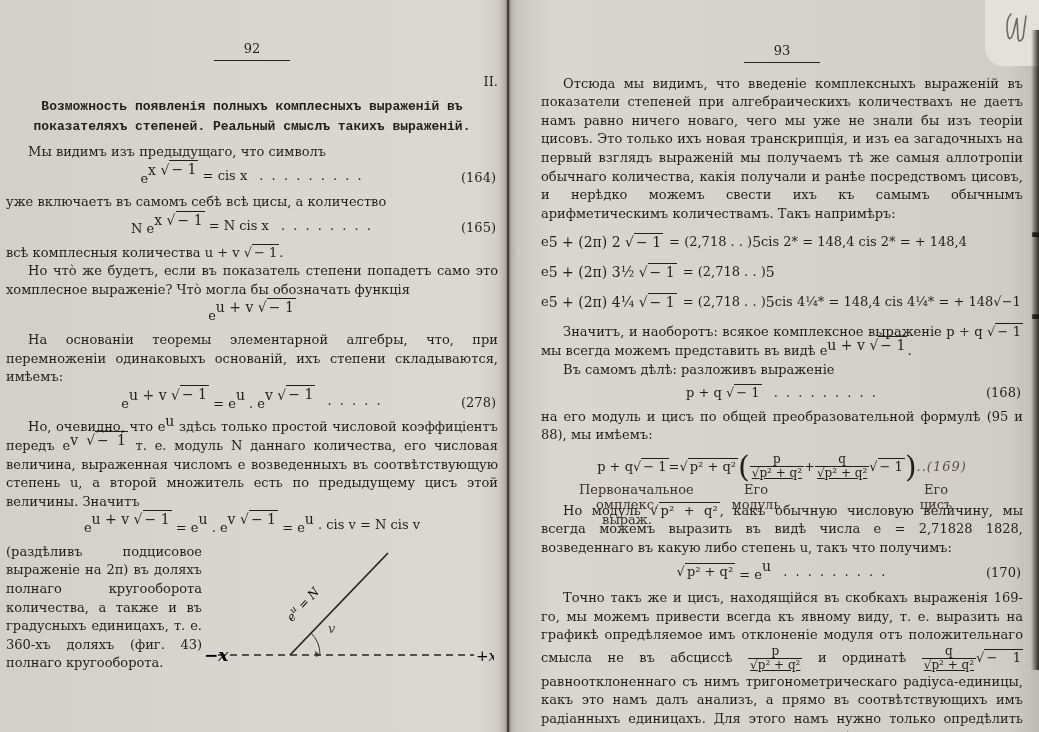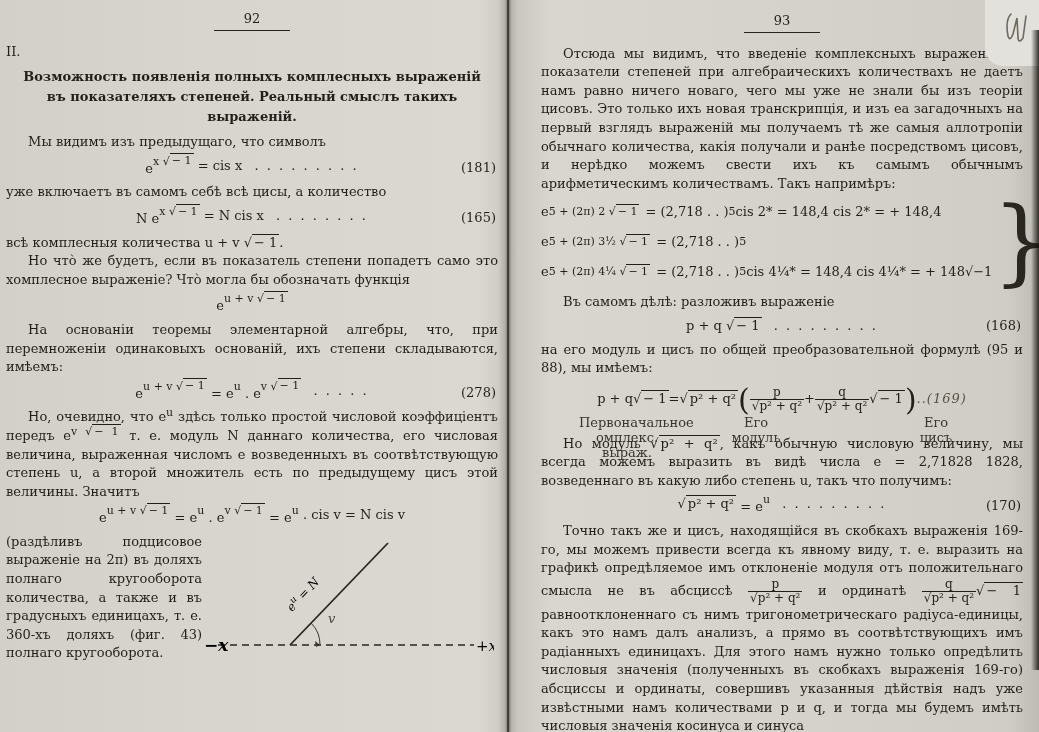--- a/index.html
+++ b/index.html
@@ -10,36 +10,36 @@
         background:linear-gradient(90deg,rgba(0,0,0,0) 0%,rgba(70,62,50,.18) 35%,rgba(35,30,24,.55) 52%,rgba(70,62,50,.12) 68%,rgba(0,0,0,0) 100%);}
   .gutter-line{position:absolute;left:507px;top:0;width:2px;height:732px;background:rgba(40,34,26,.65);}
   .edge-right{position:absolute;right:0;top:30px;width:8px;height:640px;
         background:linear-gradient(270deg,rgba(20,18,14,.85),rgba(20,18,14,0));}
   .corner{position:absolute;right:0;top:0;width:54px;height:66px;background:#e3e1db;border-bottom-left-radius:18px;}
 
   .page{position:absolute;top:0;font-size:13px;line-height:18.6px;text-align:justify;}
   .page-left{left:6px;width:492px;top:10px;}
   .page-right{left:541px;width:482px;top:12px;}
 
-  .pagenum{text-align:center;margin-bottom:12px;text-indent:0;}
+  .pagenum{text-align:center;margin-bottom:12px;text-indent:0;margin-top:30px;}
   .pagenum span{display:inline-block;padding:0 30px 1px;border-bottom:1.6px solid #27231d;}
-  .section{text-align:left;margin:2px 0 6px;text-indent:0;}
-  .heading{font-weight:bold;text-align:center;text-indent:0;margin:0 6px 6px;line-height:20px;}
+  .section{text-align:right;margin:2px 0 6px;text-indent:0;}
+  .heading{font-weight:bold;text-align:center;text-indent:0;margin:0 6px 6px;line-height:20px;font-family:Liberation Mono, monospace;}
   p{margin:0;text-indent:1.7em;}
   p.cont{text-indent:0;}
 
   .eq{position:relative;text-align:center;margin:5px 0;white-space:nowrap;text-indent:0;}
   .eq .num{position:absolute;right:2px;top:50%;transform:translateY(-50%);}
   .eq .dots{letter-spacing:2px;margin-left:8px;}
-  sup{font-size:11px;line-height:0;}
+  sup{font-size:14px;line-height:0;}
   .sq{white-space:nowrap;}
   .sq .bar{border-top:1.1px solid #221f1a;padding:0 2px;}
   .frac{display:inline-flex;flex-direction:column;vertical-align:middle;text-align:center;line-height:1.12;font-size:12px;text-indent:0;}
   .frac .num{border-bottom:1.1px solid #221f1a;padding:0 5px;align-self:stretch;}
-  .frac .den{padding:0 2px;}
+  .frac .den{padding:0 2px;text-decoration:underline;}
 
   
   .f167{display:flex;align-items:center;margin:4px 0 6px;text-indent:0;}
   .f167 .lines{flex:1;}
   .f167 .line{display:flex;align-items:center;height:30px;white-space:nowrap;}
   .f167 .line .rhs{margin-left:6px;}
   .brace{font-size:92px;font-weight:300;transform:scaleY(1.02);line-height:0;color:#2a2620;}
 
   
   .f169{display:flex;align-items:center;justify-content:center;white-space:nowrap;margin:8px 0 1px;text-indent:0;}
@@ -64,21 +64,21 @@
     <p class="pagenum"><span>92</span></p>
     <p class="section">II.</p>
     <p class="heading">Возможность появленія полныхъ комплесныхъ выраженій въ показателяхъ степеней. Реальный смыслъ такихъ выраженій.</p>
 
     <p>Мы видимъ изъ предыдущаго, что символъ</p>
 
     <div class="eq">
       <span class="small-e">e</span><sup><span>x </span><span class="sq"><span>√</span><span class="bar">− 1</span></span></sup>
       <span>= cis x</span>
       <span class="dots">. . . . . . . . .</span>
-      <span class="num">(181)</span>
+      <span class="num">(164)</span>
     </div>
 
     <p class="cont">уже включаетъ въ самомъ себѣ всѣ цисы, а количество</p>
 
     <div class="eq">
       <span class="small-e">N e</span><sup><span>x </span><span class="sq"><span>√</span><span class="bar">− 1</span></span></sup>
       <span>= N cis x</span>
       <span class="dots">. . . . . . . .</span>
       <span class="num">(165)</span>
     </div>
@@ -152,20 +152,21 @@
             <sup><span>5 + (2π) 4¼ </span><span class="sq"><span>√</span><span class="bar">− 1</span></span></sup>
           <span class="rhs">= (2,718 . . )</span>
             <sup>5</sup>
             <span> cis 4¼* = 148,4 cis 4¼* = + 148√−1</span>
         </div>
       </div>
       <span class="brace">}</span>
 
     </div>
 
+    <p><span>Значитъ, и наоборотъ: всякое комплексное выраженіе p + q </span><span class="sq"><span>√</span><span class="bar">− 1</span></span><span> мы всегда можемъ представить въ видѣ e</span><sup><span>u + v </span><span class="sq"><span>√</span><span class="bar">− 1</span></span></sup><span>.</span></p>
 
     <p>Въ самомъ дѣлѣ: разложивъ выраженіе</p>
 
     <div class="eq">
       <span>p + q </span><span class="sq"><span>√</span><span class="bar">− 1</span></span>
       <span class="dots">. . . . . . . . .</span>
       <span class="num">(168)</span>
     </div>
 
     <p class="cont">на его модуль и цисъ по общей преобразовательной формулѣ (95 и 88), мы имѣемъ:</p>

